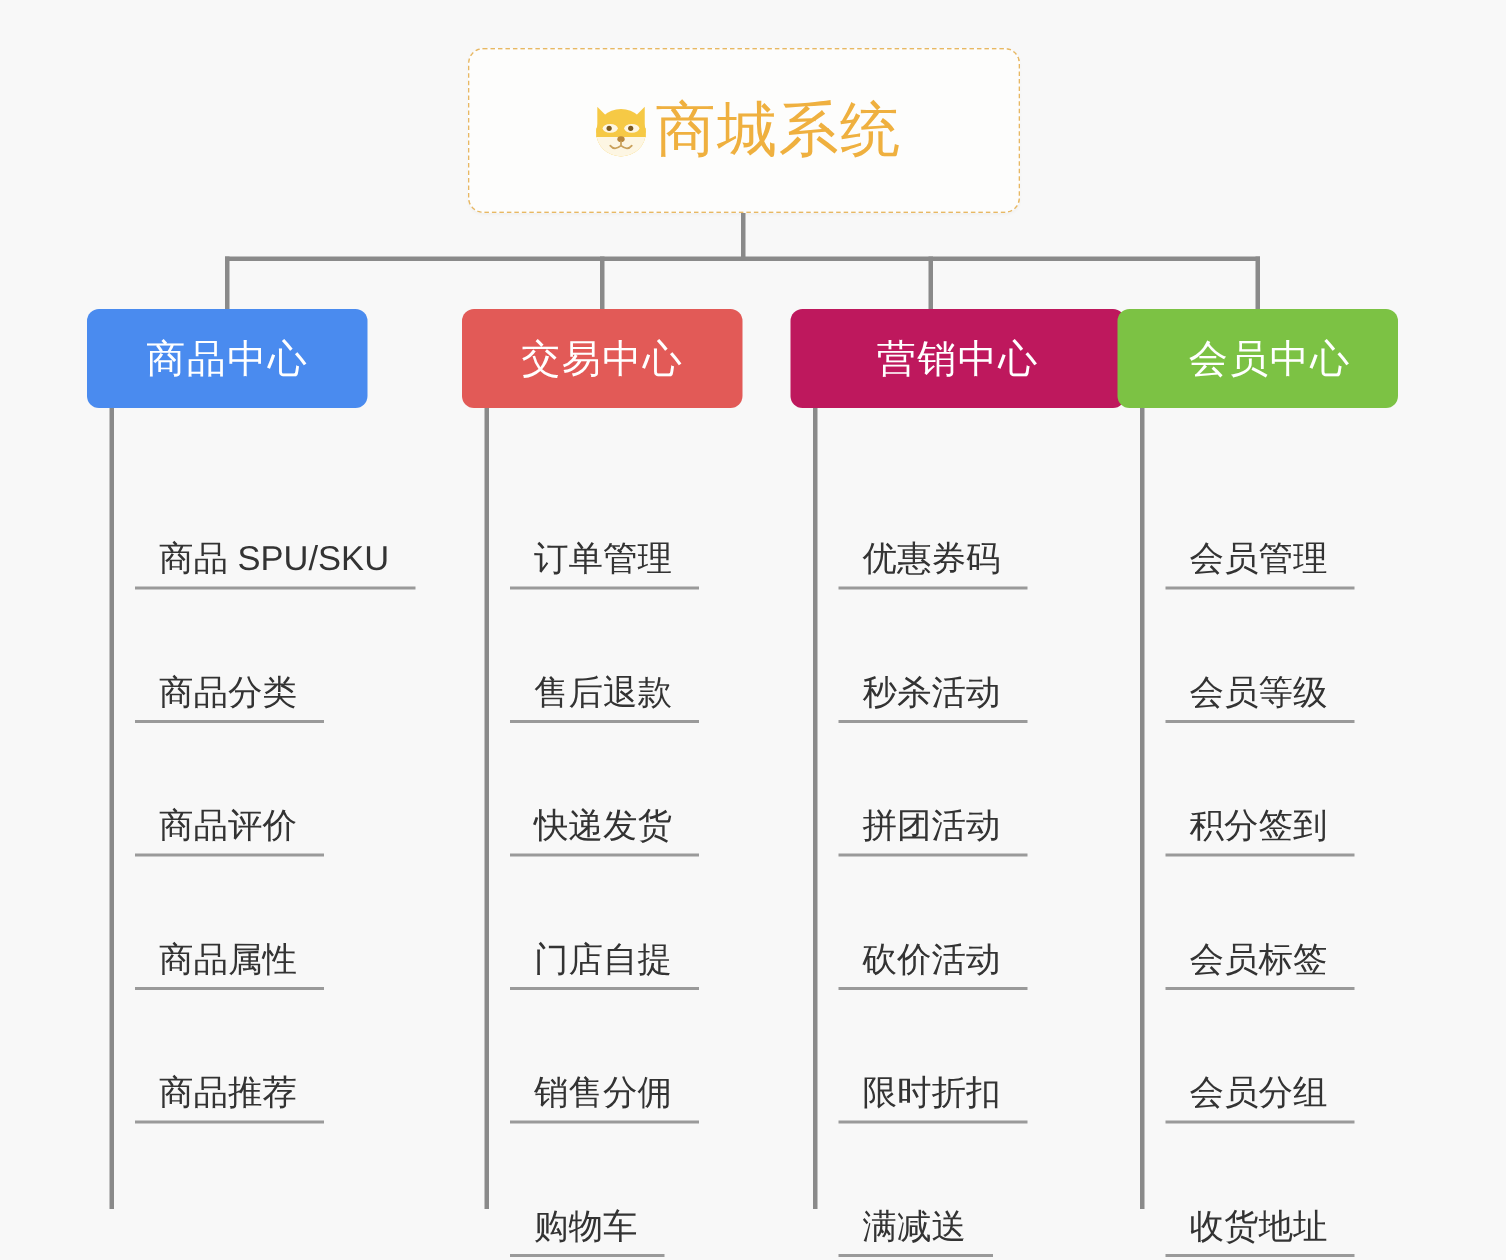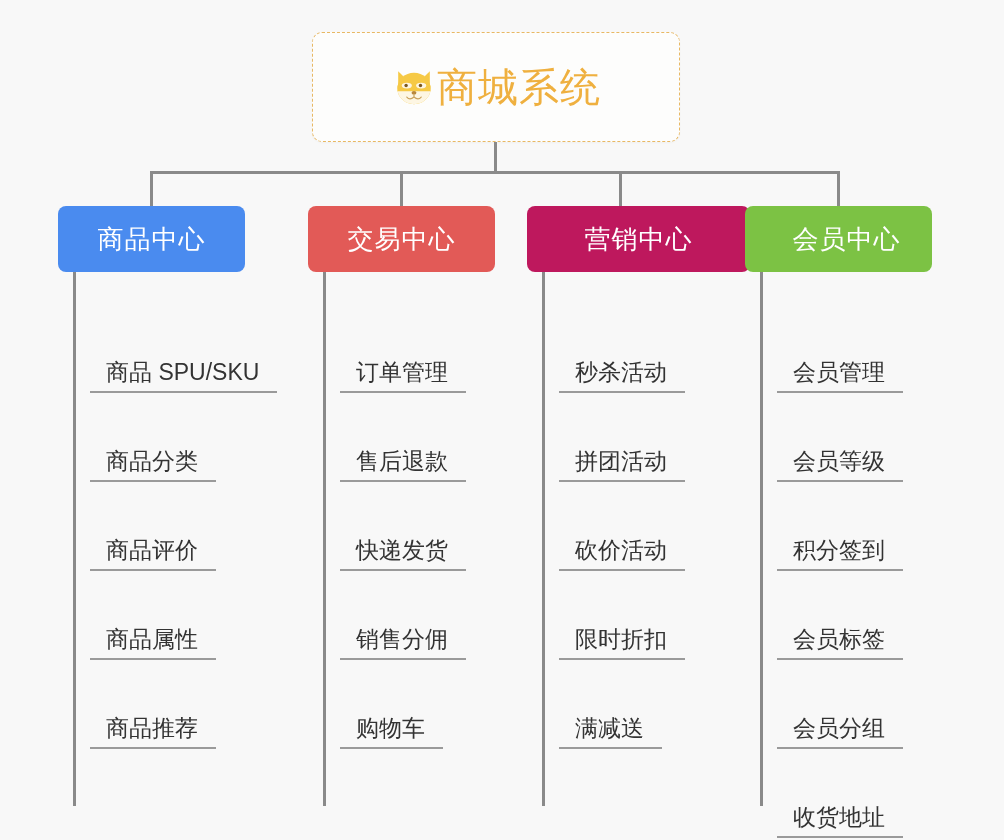--- a/index.html
+++ b/index.html
@@ -189,35 +189,41 @@
       <li class="leaf">
           <span class="leaf-label">订单管理</span>
         </li>
       <li class="leaf">
           <span class="leaf-label">售后退款</span>
         </li>
       <li class="leaf">
           <span class="leaf-label">快递发货</span>
         </li>
       <li class="leaf">
+          <span class="leaf-label">门店自提</span>
+        </li>
+      <li class="leaf">
           <span class="leaf-label">销售分佣</span>
         </li>
       <li class="leaf">
           <span class="leaf-label">购物车</span>
         </li>
     </ul>
   </div>
 
   <div class="branch" id="branch-marketing">
     <div class="branch-head">
       <span>营销中心</span>
     </div>
     <div class="branch-trunk"></div>
     <ul class="leaf-list">
       <li class="leaf">
+          <span class="leaf-label">优惠券码</span>
+        </li>
+      <li class="leaf">
           <span class="leaf-label">秒杀活动</span>
         </li>
       <li class="leaf">
           <span class="leaf-label">拼团活动</span>
         </li>
       <li class="leaf">
           <span class="leaf-label">砍价活动</span>
         </li>
       <li class="leaf">
           <span class="leaf-label">限时折扣</span>

